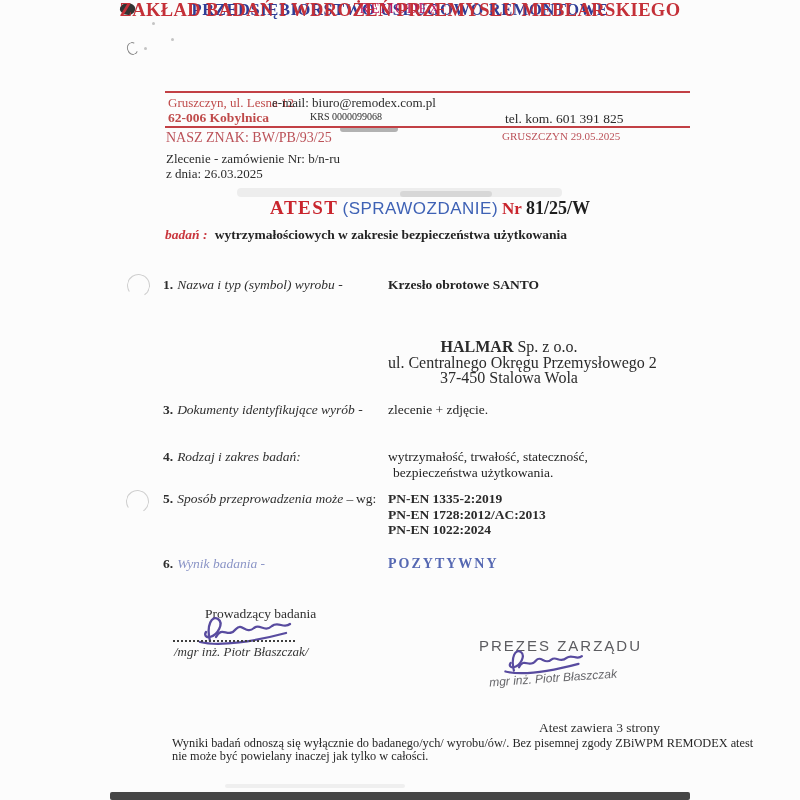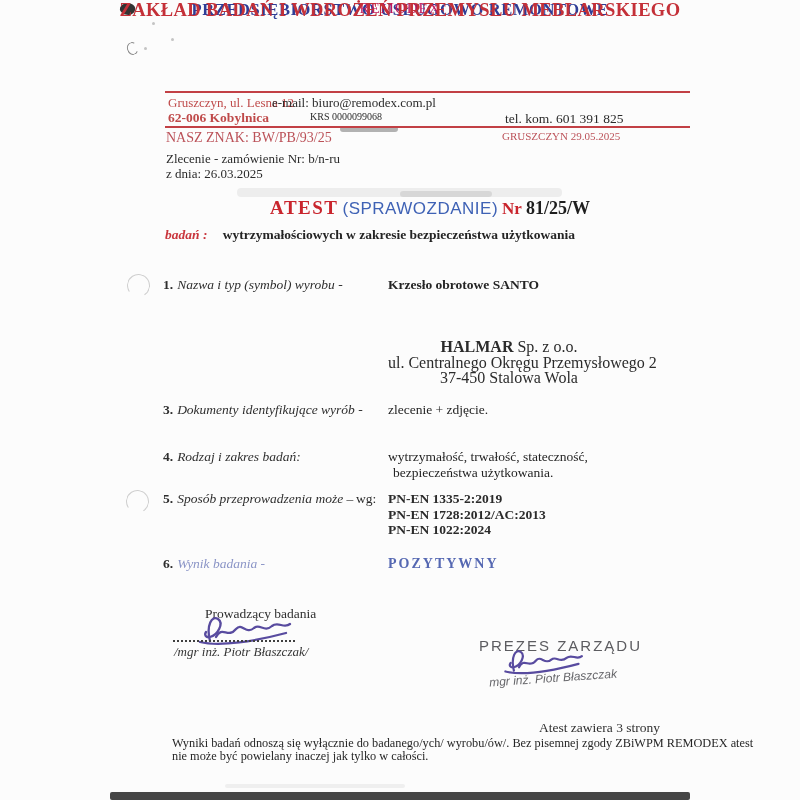--- a/index.html
+++ b/index.html
@@ -36,21 +36,21 @@
   .order2 { left:166px; top:166px; font-size:13px; }
 
   
   .title { left:60px; right:0; top:197px; text-align:center; white-space:nowrap; }
   .title .atest { color:#c9252d; font-weight:bold; font-size:19px; letter-spacing:1.5px; }
   .title .spraw { color:#3f62b5; font-family:"Liberation Sans", sans-serif; font-size:17px; letter-spacing:.5px; }
   .title .nr    { color:#c9252d; font-weight:bold; font-size:17px; }
   .title .num   { color:#1e1e1e; font-weight:bold; font-size:18px; }
 
   .subtitle { left:165px; top:227px; font-size:13.5px; }
-  .subtitle .badan { color:#c9353c; font-weight:bold; font-style:italic; margin-right:12px; }
+  .subtitle .badan { color:#c9353c; font-weight:bold; font-style:italic; margin-right:4px; }
   .subtitle .rest  { font-weight:bold; color:#242424; }
 
   
   .item-label { left:163px; font-size:13.5px; color:#2e2e2e; white-space:nowrap; }
   .item-label .n { font-weight:bold; font-style:normal; margin-right:4px; }
   .item-label .t { font-style:italic; }
   .val { left:388px; font-size:13.5px; color:#242424; white-space:nowrap; }
   .b { font-weight:bold; }
   .i1l { top:277px; } .i1v { top:277px; font-weight:bold; }
   .i2l { top:339px; }

